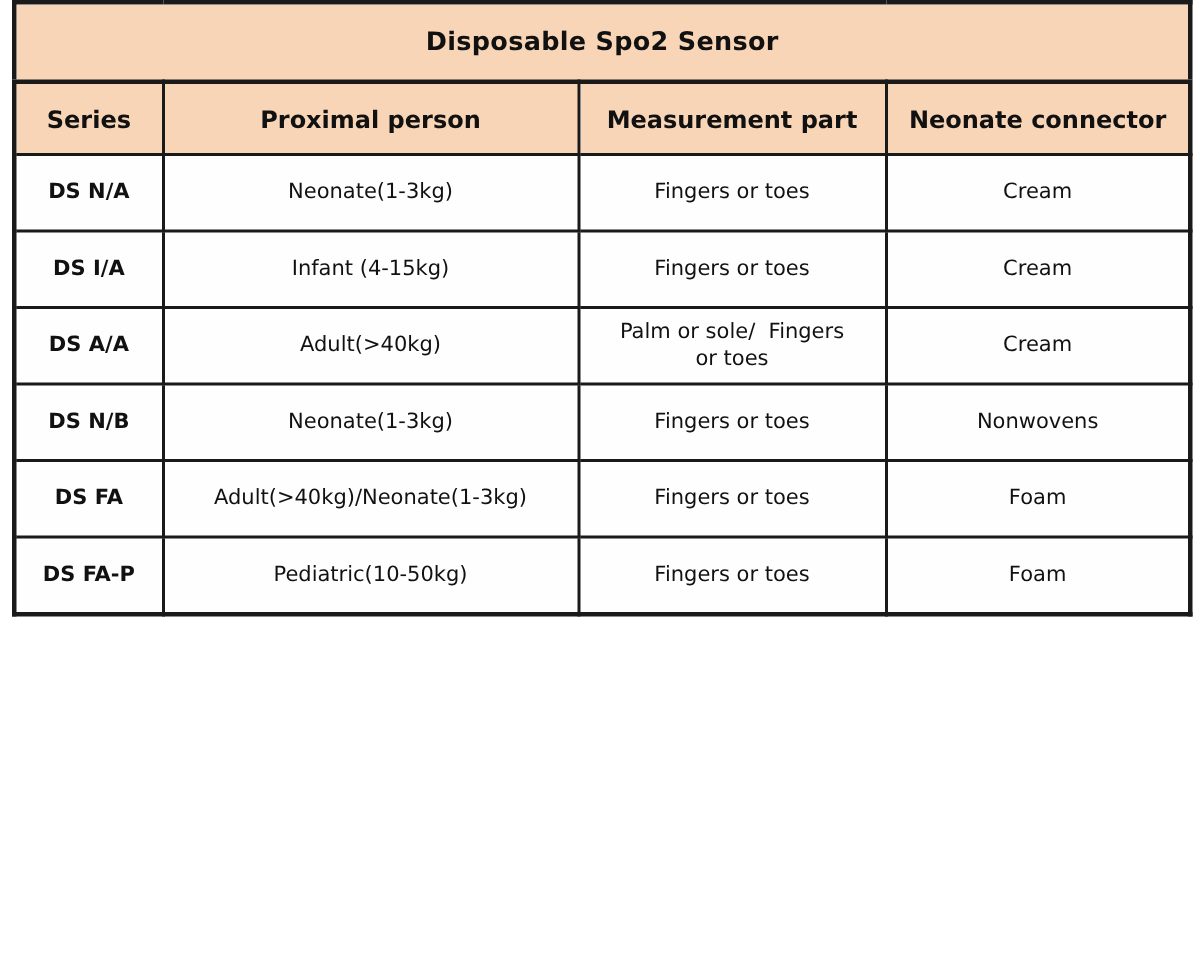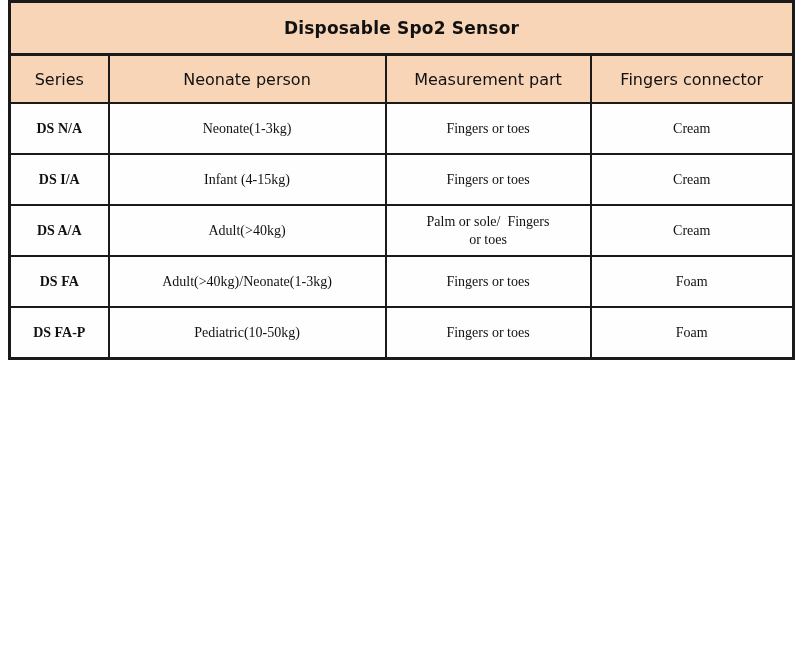--- a/index.html
+++ b/index.html
@@ -26,47 +26,47 @@
   }
   .title-cell {
     background: var(--header-bg, #f8d5b6) !important;
     font-weight: bold; font-size: 17px;
     height: 46px;
     border-bottom-width: 3px !important;
     letter-spacing: 0.2px;
   }
   .header-row th {
     background: var(--header-bg, #f8d5b6) !important;
-    font-weight: normal; font-size: 16px;
+    font-weight: bold; font-size: 16px;
     height: 42px;
   }
-  tr.data-row td { height: 45px; font-size: 14px; line-height: 1.25; font-family: Liberation Serif, serif; }
+  tr.data-row td { height: 45px; font-size: 14px; line-height: 1.25; }
   td.cell-series { font-weight: bold; font-size: 15px; }
   td.cell-part { white-space: pre-wrap; margin-left: 32px; }
 </style>
 </head>
 <body>
 
 <div class="canvas">
   <table class="spo2">
     <colgroup>
       <col style="width:99px">
         <col style="width:277px">
         <col style="width:205px">
         <col style="width:203px">
     </colgroup>
     <tbody>
         <tr>
       <td colspan="4" class="title-cell">Disposable Spo2 Sensor</td>
     </tr>
     <tr class="header-row">
       <th>Series</th>
-      <th>Neonate person</th>
+      <th>Proximal person</th>
       <th>Measurement part</th>
-      <th>Fingers connector</th>
+      <th>Neonate connector</th>
     </tr>
 
     <tr class="data-row">
       <td class="cell-series">DS N/A</td>
       <td class="cell-person">Neonate(1-3kg)</td>
       <td class="cell-part">Fingers or toes</td>
       <td class="cell-connector">Cream</td>
     </tr>
     <tr class="data-row">
       <td class="cell-series">DS I/A</td>
@@ -75,20 +75,26 @@
       <td class="cell-connector">Cream</td>
     </tr>
     <tr class="data-row">
       <td class="cell-series">DS A/A</td>
       <td class="cell-person">Adult(&gt;40kg)</td>
       <td class="cell-part">Palm or sole/  Fingers
 or toes</td>
       <td class="cell-connector">Cream</td>
     </tr>
     <tr class="data-row">
+      <td class="cell-series">DS N/B</td>
+      <td class="cell-person">Neonate(1-3kg)</td>
+      <td class="cell-part">Fingers or toes</td>
+      <td class="cell-connector">Nonwovens</td>
+    </tr>
+    <tr class="data-row">
       <td class="cell-series">DS FA</td>
       <td class="cell-person">Adult(&gt;40kg)/Neonate(1-3kg)</td>
       <td class="cell-part">Fingers or toes</td>
       <td class="cell-connector">Foam</td>
     </tr>
     <tr class="data-row">
       <td class="cell-series">DS FA-P</td>
       <td class="cell-person">Pediatric(10-50kg)</td>
       <td class="cell-part">Fingers or toes</td>
       <td class="cell-connector">Foam</td>

